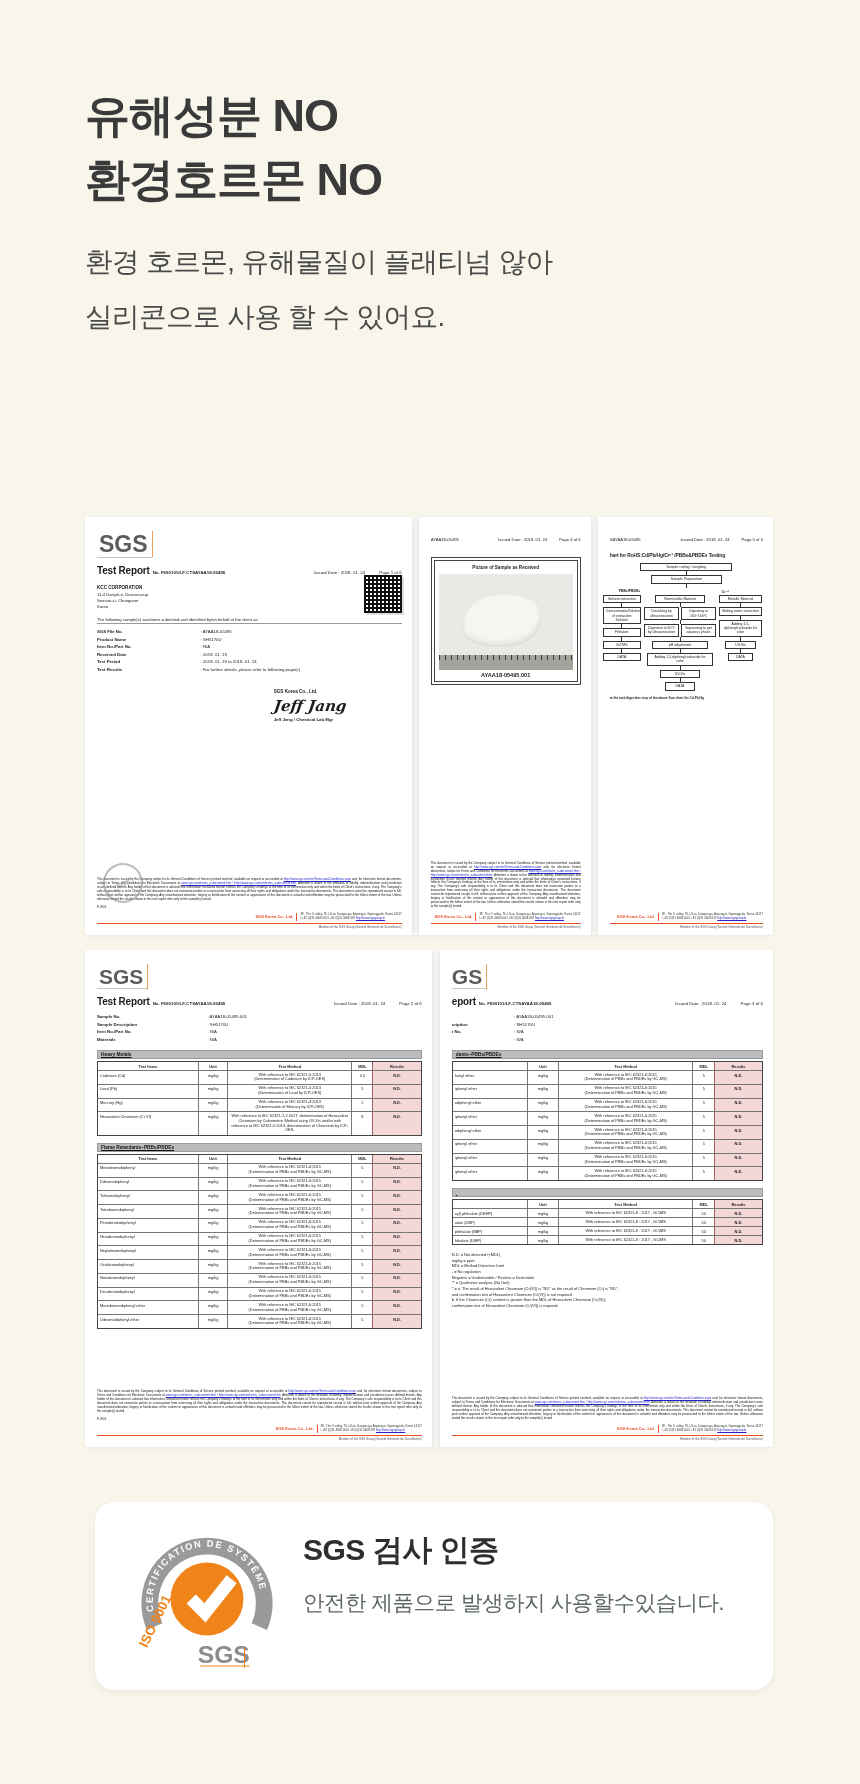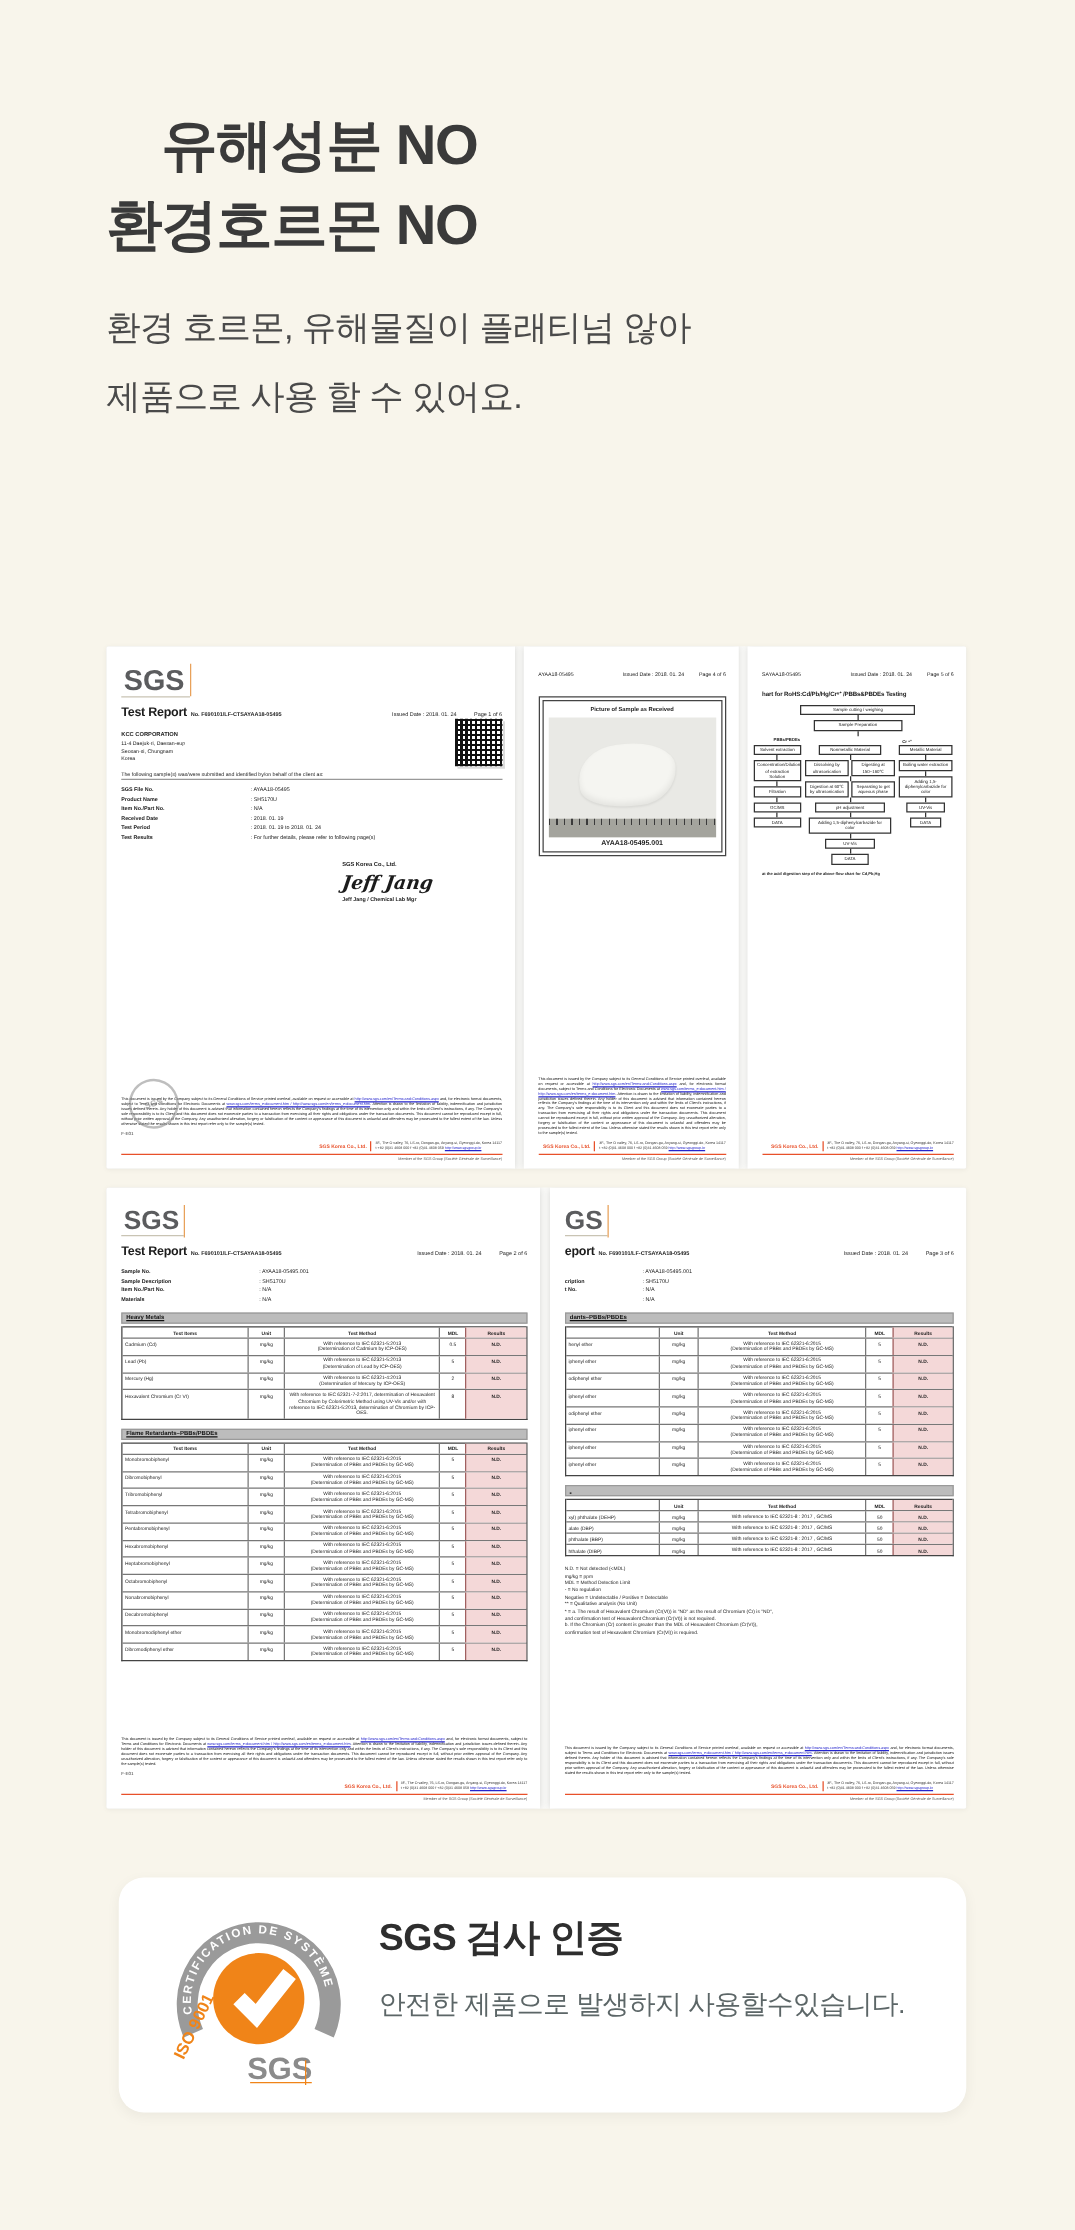--- a/index.html
+++ b/index.html
@@ -5,21 +5,21 @@
   html,body{margin:0;padding:0;}
   body{
     width:860px;height:1784px;position:relative;overflow:hidden;
     background:#f8f5eb;
     font-family:"Liberation Sans", sans-serif;
     -webkit-font-smoothing:antialiased;
   }
   
   .hero-title{
     position:absolute;left:85px;top:84px;
-    font-size:45px;line-height:1.42;font-weight:bold;color:#3a3a3a;letter-spacing:-1px;text-align:right;
+    font-size:45px;line-height:1.42;font-weight:bold;color:#3a3a3a;letter-spacing:-1px;
   }
   .hero-desc{
     position:absolute;left:85px;top:234px;
     font-size:27.5px;line-height:2.0;color:#4a4a4a;letter-spacing:-0.5px;
   }
   
   .doc-image{
     position:absolute;left:85px;width:688px;background:#fbfbf9;
     border-radius:2px;display:flex;overflow:hidden;
     box-shadow:0 1px 4px rgba(0,0,0,0.05);
@@ -142,21 +142,21 @@
 </head>
 <body>
 
 <div class="hero-title">
   <div>유해성분 NO</div>
   <div>환경호르몬 NO</div>
 </div>
 <div class="hero-desc">
 
     <div>환경 호르몬, 유해물질이 플래티넘 않아</div>
-    <div>제품으로 사용 할 수 있어요.</div>
+    <div>실리콘으로 사용 할 수 있어요.</div>
   </div>
 
 <div class="doc-image" id="doc1">
 
   <div class="pg pg1">
     <div><span class="sgs-logo">SGS</span></div>
     <div class="rep-head">
       <span class="rep-title">Test Report</span>
       <span class="rep-no"><span>No.</span> <span>F690101/LF-CTSAYAA18-05495</span></span>
       <span class="rep-issued">Issued Date :  2018. 01. 24</span>

